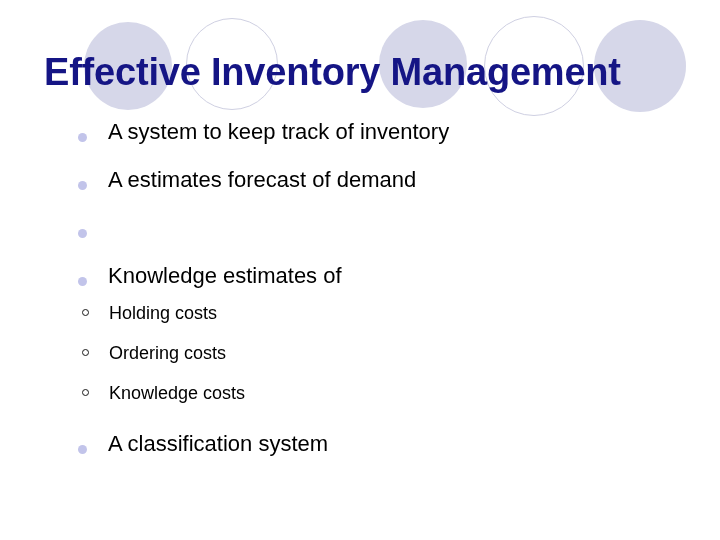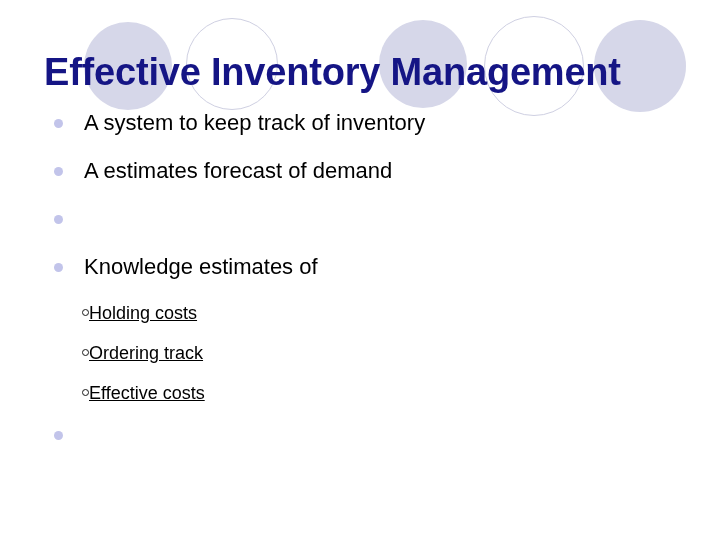--- a/index.html
+++ b/index.html
@@ -63,22 +63,23 @@
     width: 720px;
   }
 
   .bullet-row {
     position: relative;
     display: flex;
     align-items: flex-start;
   }
 
   .bullet-row.level1 {
-    padding-left: 54px;
+    padding-left: 78px;
     height: 48px;
+    align-items: center;
   }
 
   .bullet-row.level2 {
     padding-left: 82px;
     height: 40px;
   }
 
   .marker {
     flex: 0 0 auto;
     display: inline-block;
@@ -108,22 +109,21 @@
 
   .level1 .bullet-text {
     font-size: 22px;
     line-height: 30px;
     margin-left: 21px;
   }
 
   .level2 .bullet-text {
     font-size: 18px;
     line-height: 26px;
-    margin-left: 0;
-    text-decoration: underline;
+    margin-left: 20px;
   }
 </style>
 </head>
 <body>
 
 <div id="slide">
 
   <div id="deco-band">
       <div class="deco-circle filled" style="left: 84px; top: 22px; width: 88px; height: 88px; background: rgb(214, 215, 233);"></div>
       <div class="deco-circle outline" style="left: 186px; top: 18px; width: 92px; height: 92px; border-color: rgb(207, 208, 226);"></div>
@@ -149,24 +149,25 @@
       <div class="bullet-row level1">
         <span class="marker dot" style="background: rgb(194, 196, 234);"></span>
         <span class="bullet-text">Knowledge estimates of</span>
       </div>
       <div class="bullet-row level2">
         <span class="marker ring"></span>
         <span class="bullet-text">Holding costs</span>
       </div>
       <div class="bullet-row level2">
         <span class="marker ring"></span>
-        <span class="bullet-text">Ordering track</span>
+        <span class="bullet-text">Ordering costs</span>
       </div>
       <div class="bullet-row level2">
         <span class="marker ring"></span>
-        <span class="bullet-text">Effective costs</span>
+        <span class="bullet-text">Knowledge costs</span>
       </div>
       <div class="bullet-row level1">
         <span class="marker dot" style="background: rgb(194, 196, 234);"></span>
+        <span class="bullet-text">A classification system</span>
       </div>
     </div>
 
 </div>
 
 </body></html>

